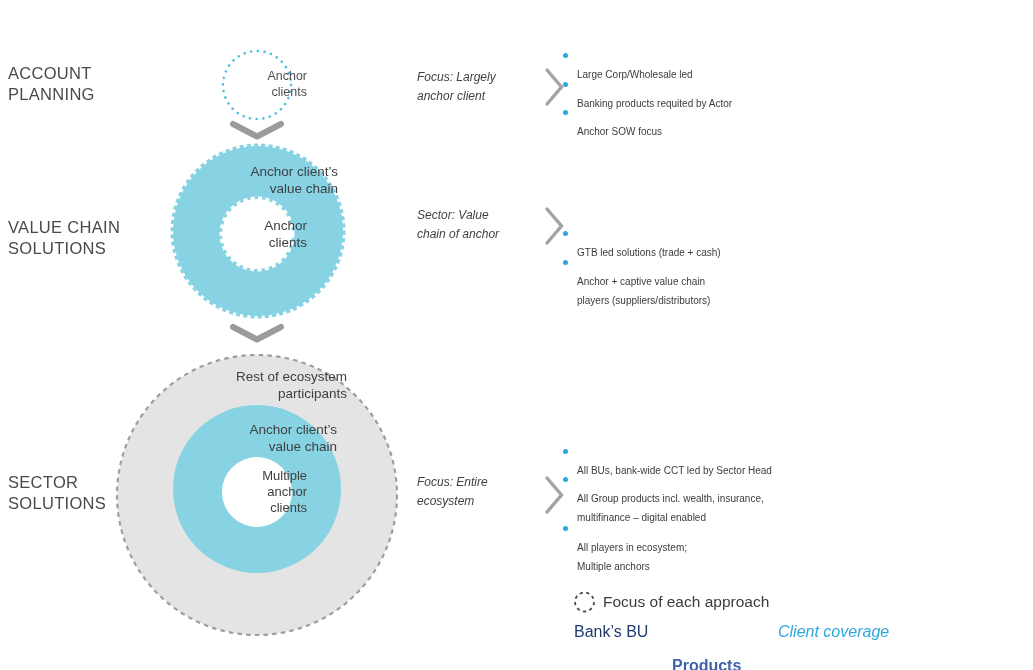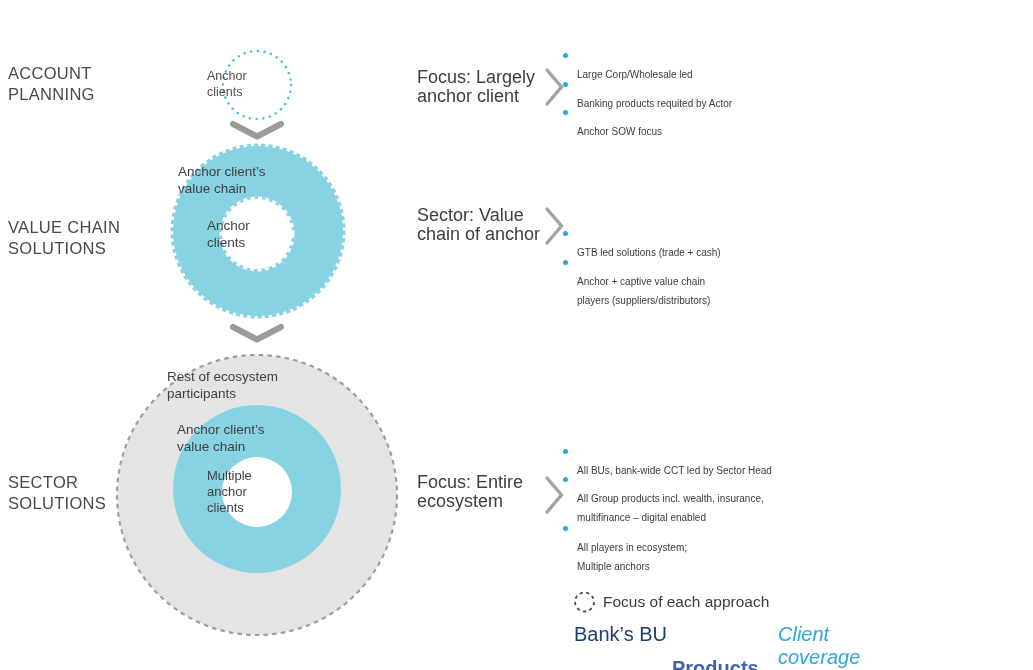--- a/index.html
+++ b/index.html
@@ -6,35 +6,35 @@
   .canvas {
     position:relative; width:900px; height:670px; overflow:hidden;
     background:#ffffff; font-family:"Liberation Sans", sans-serif; color:#3f3f3f;
   }
   svg.layer { position:absolute; left:0; top:0; }
   .abs { position:absolute; }
   .row-label {
     font-size:16.5px; line-height:20.5px; color:#4a4a4a;
     letter-spacing:0.3px; white-space:pre-line;
   }
-  .circle-text { text-align:left; white-space:pre-line; color:#3f3f3f; }
+  .circle-text { text-align:right; white-space:pre-line; color:#3f3f3f; }
   .ct-sm { font-size:12.5px; line-height:15.5px; color:#4f4f4f; }
   .ct-md { font-size:13.5px; line-height:17px; }
   .ct-inner3 { font-size:13px; line-height:16px; }
-  .focus { font-size:18px; line-height:19px; white-space:pre-line; color:#3f3f3f; }
+  .focus { font-size:12px; line-height:19px; white-space:pre-line; color:#3f3f3f;font-style:italic; }
   .bullet {
     position:absolute; left:563px; padding-left:14px;
     font-size:10px; line-height:19px; white-space:pre-line; color:#3c3c3c;
   }
   .bullet .dot {
     position:absolute; left:0; top:7px; width:5px; height:5px;
     border-radius:50%; background:#2da7e0;
   }
   .legend-caption { font-size:15.5px; color:#3c3c3c; }
-  .legend-word { font-size:20px; }
+  .legend-word { font-size:16px; }
   .lw-navy { color:#1e3c6e; }
   .lw-blue { color:#3f63ab; }
   .lw-cyan { color:#2da7e0; }
 </style>
 </head>
 <body>
 
 <div class="canvas">
 
   <svg class="layer" width="1033" height="670" viewBox="0 0 1033 670">

